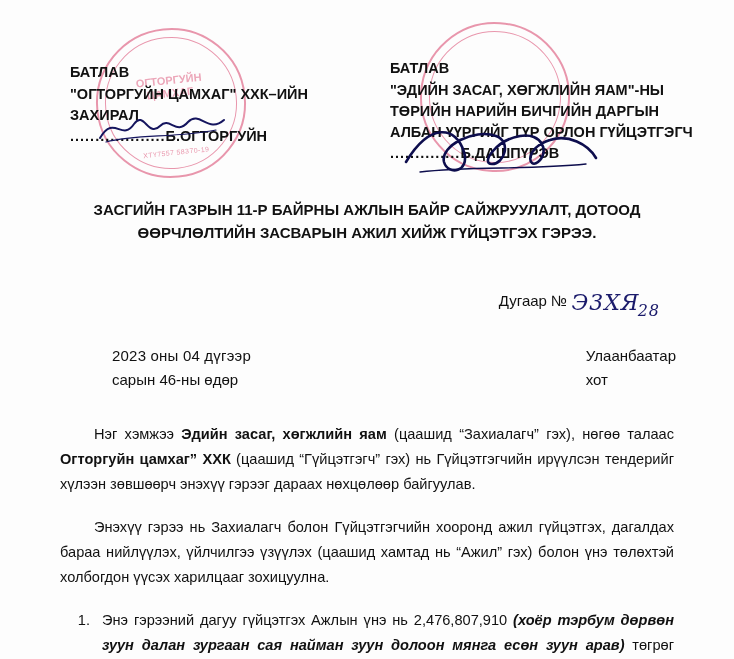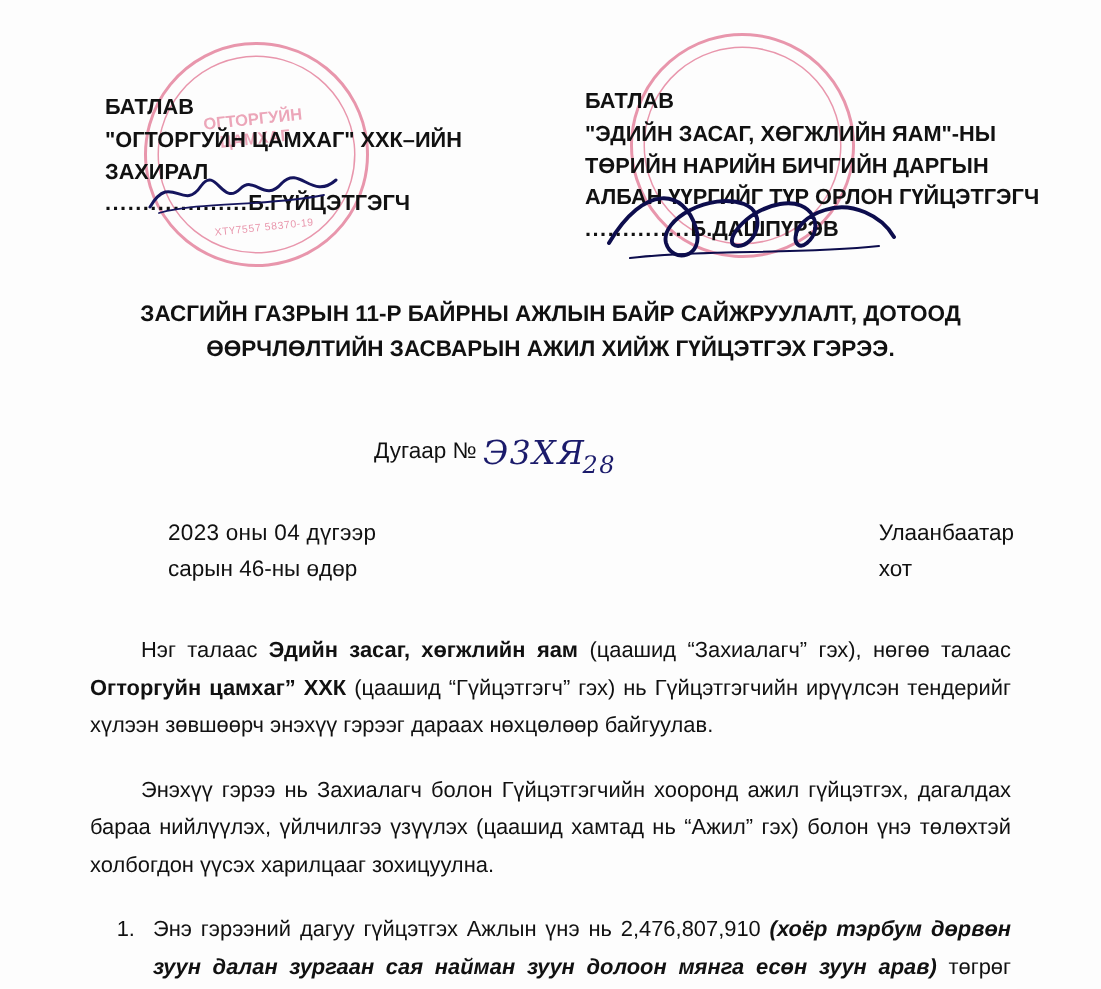--- a/index.html
+++ b/index.html
@@ -107,21 +107,21 @@
     text-align: center;
     font-weight: bold;
     font-size: 15px;
     line-height: 23px;
   }
 
   
   .number-row {
     margin-top: 42px;
     padding-right: 72px;
-    text-align: center;
+    text-align: right;
     font-size: 15px;
     position: relative;
     height: 34px;
   }
   .number-row .label { font-weight: normal; }
   .handwritten {
     font-family: "DejaVu Serif", serif;
     font-style: italic;
     font-size: 22px;
     color: #1b1b6b;
@@ -195,21 +195,21 @@
     </div>
 
     <div class="stamp stamp-right"></div>
 
     <div class="sig-col left">
       <div class="sig-head">БАТЛАВ</div>
       <div class="sig-line">"ОГТОРГУЙН ЦАМХАГ" ХХК–ИЙН</div>
       <div class="sig-line">ЗАХИРАЛ</div>
       <div class="sig-name-row">
         <span class="dots">...................</span>
-        <span>Б.ГҮЙЦЭТГЭГЧ</span>
+        <span>Б.ОГТОРГУЙН</span>
       </div>
     </div>
 
     <div class="sig-col right">
       <div class="sig-head">БАТЛАВ</div>
       <div class="sig-line">"ЭДИЙН ЗАСАГ, ХӨГЖЛИЙН ЯАМ"-НЫ</div>
       <div class="sig-line">ТӨРИЙН НАРИЙН БИЧГИЙН ДАРГЫН</div>
       <div class="sig-line">АЛБАН ҮҮРГИЙГ ТҮР ОРЛОН ГҮЙЦЭТГЭГЧ</div>
       <div class="sig-name-row">
         <span class="dots">..............</span>
@@ -245,20 +245,20 @@
       <div class="l1">2023   оны   04   дүгээр</div>
       <div>сарын 46-ны өдөр</div>
     </div>
     <div class="date-right">
       <div>Улаанбаатар</div>
       <div>хот</div>
     </div>
   </div>
 
   <div class="body">
-    <div class="para" id="para-0"><span>Нэг талаас </span><b>Эдийн засаг, хөгжлийн яам</b><span> (цаашид “Захиалагч” гэх), нөгөө талаас </span><b>Огторгуйн  цамхаг”  ХХК</b><span> (цаашид “Гүйцэтгэгч” гэх) нь Гүйцэтгэгчийн ирүүлсэн тендерийг хүлээн зөвшөөрч энэхүү гэрээг дараах нөхцөлөөр байгуулав.</span></div>
+    <div class="para" id="para-0"><span>Нэг хэмжээ </span><b>Эдийн засаг, хөгжлийн яам</b><span> (цаашид “Захиалагч” гэх), нөгөө талаас </span><b>Огторгуйн  цамхаг”  ХХК</b><span> (цаашид “Гүйцэтгэгч” гэх) нь Гүйцэтгэгчийн ирүүлсэн тендерийг хүлээн зөвшөөрч энэхүү гэрээг дараах нөхцөлөөр байгуулав.</span></div>
     <div class="para" id="para-1"><span>Энэхүү гэрээ нь Захиалагч болон Гүйцэтгэгчийн хооронд ажил гүйцэтгэх, дагалдах бараа нийлүүлэх, үйлчилгээ үзүүлэх (цаашид хамтад нь “Ажил” гэх) болон үнэ төлөхтэй холбогдон үүсэх харилцааг зохицуулна.</span></div>
     <ol class="numbered">
       <li id="list-0"><span>Энэ гэрээний дагуу гүйцэтгэх Ажлын үнэ нь 2,476,807,910 </span><b><i>(хоёр тэрбум дөрвөн зуун далан зургаан сая найман зуун долоон мянга есөн зуун арав)</i></b><span> төгрөг (цаашид “гэрээний үнэ” гэх) байна. Гэрээний үнэ нь санхүүжилтийн дээд хэмжээ байна.</span></li>
     </ol>
   </div>
 
 </div>
 
 </body></html>

